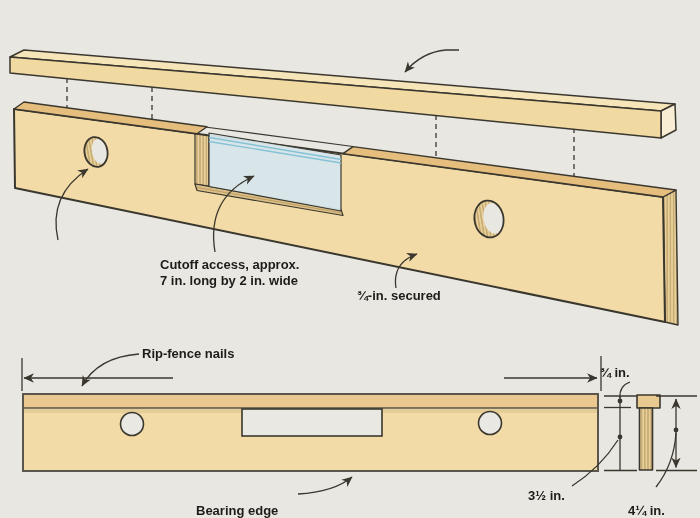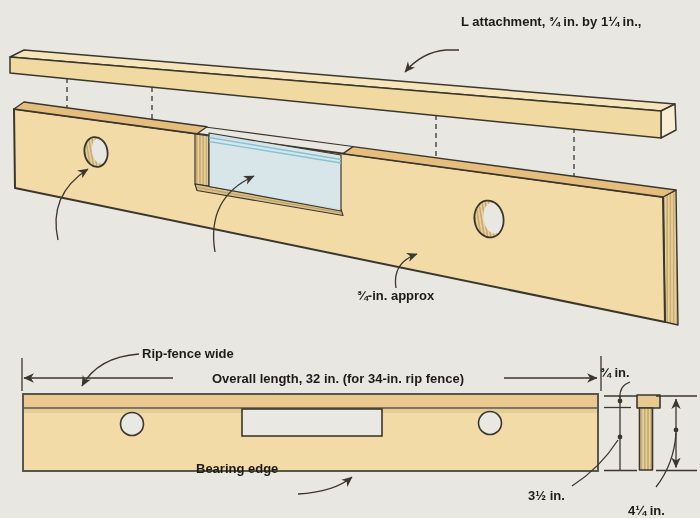--- a/index.html
+++ b/index.html
@@ -132,32 +132,34 @@
       <path d="M396,288 Q392,263 417,254" marker-end="url(#arr)"></path>
       <path d="M139,354 Q98,357 82,386" marker-end="url(#arr)"></path>
       <path d="M298,494 Q334,492 352,477" marker-end="url(#arr)"></path>
       <path d="M572,486 Q600,468 618,440"></path>
       <path d="M656,487 Q674,464 676,433"></path>
       <path d="M630,382 Q619,386 620,398"></path>
     </g>
   </svg>
 
   <div class="label" style="left:461px;top:14px">
-    <span>L attachment, ¾ in. by 1¼ in.,</span>
   </div>
 
 
+  <div class="label" style="left:160px;top:257px">
+    <span>Cutoff access, approx.</span>
+    <span>7 in. long by 2 in. wide</span>
+  </div>
 
-  <div class="label" style="left:357px;top:288px">¾-in. approx</div>
+  <div class="label" style="left:357px;top:288px">¾-in. secured</div>
 
-  <div class="label" style="left:142px;top:346px">Rip-fence wide</div>
+  <div class="label" style="left:142px;top:346px">Rip-fence nails</div>
 
-  <div class="label center" style="left:172px;top:371px;width:332px">Overall length, 32 in. (for 34-in. rip fence)</div>
 
-  <div class="label" style="left:196px;top:461px">Bearing edge</div>
+  <div class="label" style="left:196px;top:503px">Bearing edge</div>
 
   <div class="label" style="left:600px;top:365px">¾ in.</div>
 
   <div class="label" style="left:528px;top:488px">3½ in.</div>
 
   <div class="label" style="left:628px;top:503px">4¼ in.</div>
 
 </div>
 
 </body></html>

